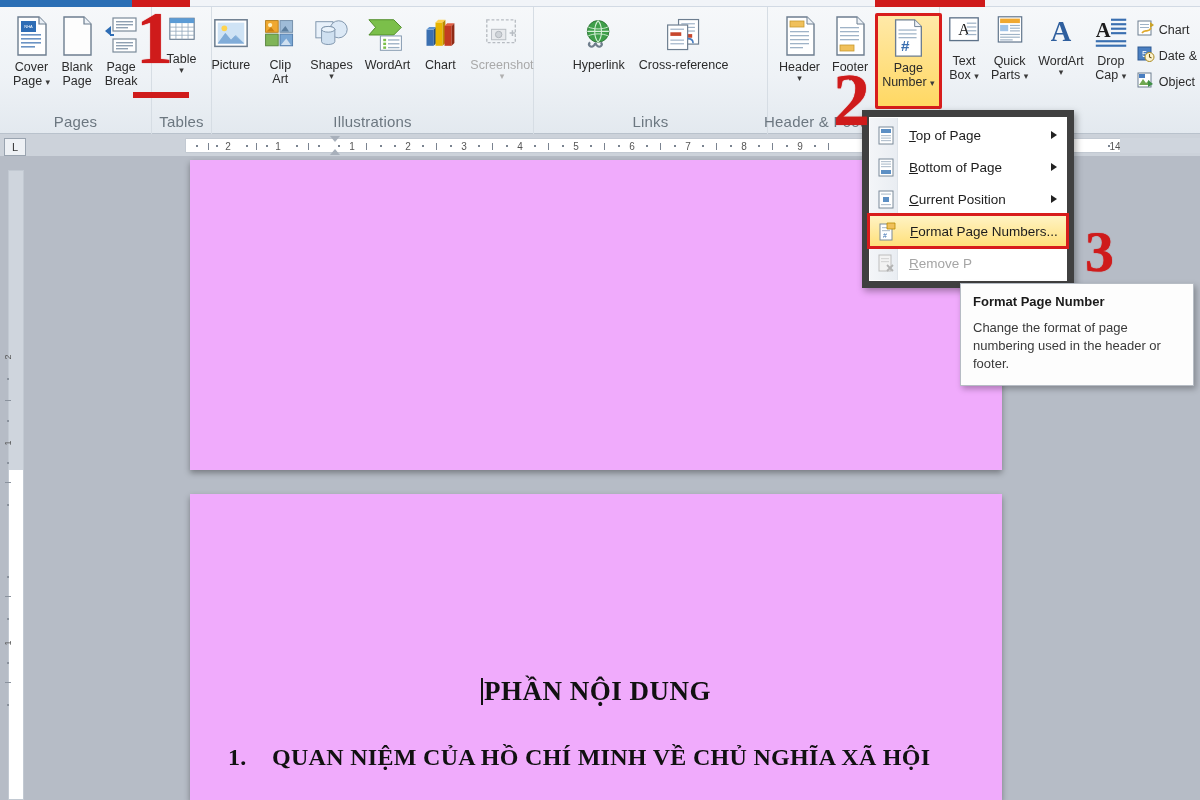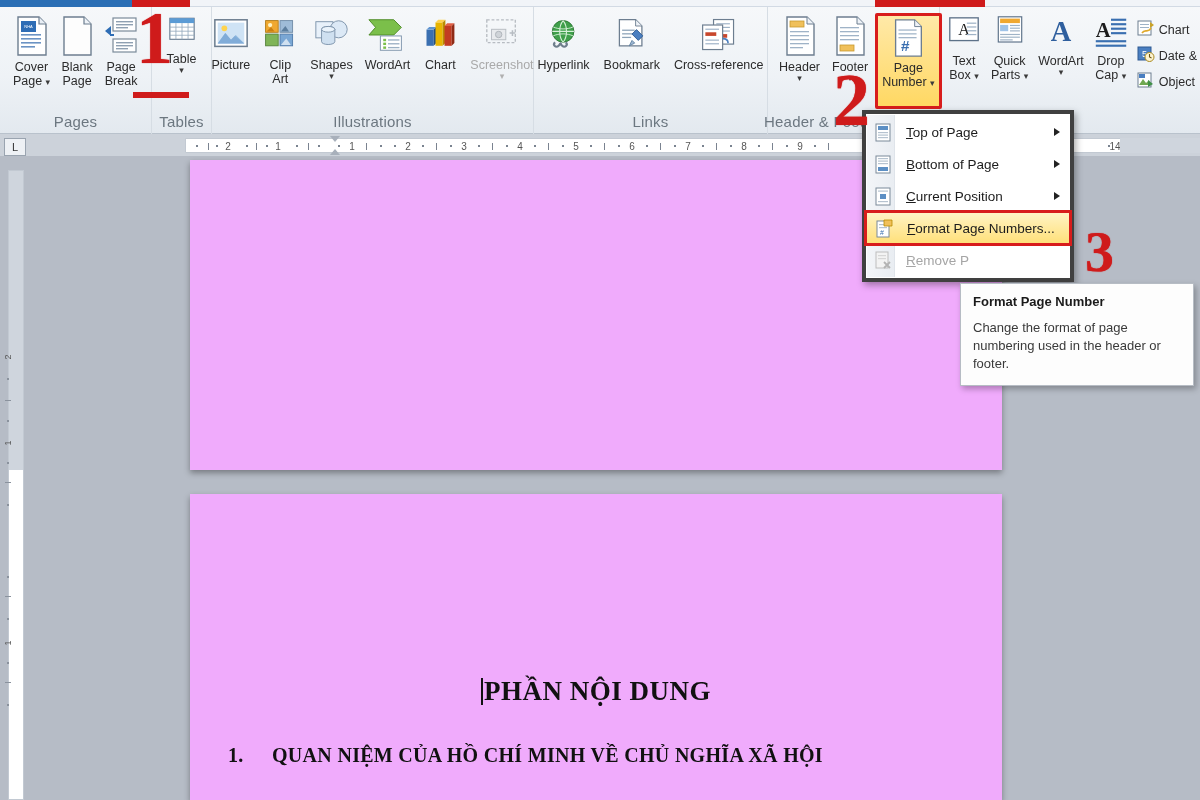--- a/index.html
+++ b/index.html
@@ -196,33 +196,33 @@
     letter-spacing: .5px;
   }
   .doc-caret {
     display:inline-block; width:2px; height:27px;
     background:#111; vertical-align:-5px; margin-right:1px;
   }
   .doc-h1 {
     position: absolute; left: 38px; right: 20px;
     font-family: "Liberation Serif", serif;
     font-weight: bold;
-    font-size: 20px;
+    font-size: 24px;
     color: #111;
     letter-spacing: .3px;
     white-space: nowrap;
   }
   .doc-num { display:inline-block; width:44px; }
 
   
   .menu {
     position: absolute; left: 862px; top: 110px;
     width: 212px;
     background: #ffffff;
-    border: 4px solid #404040;
+    border: 7px solid #404040;
     box-shadow: 2px 3px 7px rgba(0,0,0,.35);
     padding: 2px 0;
     z-index: 40;
   }
   .menu-gutter {
     position:absolute; left:1px; top:1px; bottom:1px; width:28px;
     background: linear-gradient(to right,#f3f5f8,#e9edf2);
     border-right:1px solid #dfe4ea;
   }
   .mi {
@@ -480,36 +480,20 @@
                 <circle cx="19" cy="16" r="12" fill="#3f9f4a" stroke="#2b7433"></circle>
                 <path d="M7 16h24M19 4c5 6 5 18 0 24M19 4c-5 6-5 18 0 24" fill="none" stroke="#d7f0d9" stroke-width="1.2"></path>
                 <path d="M8 11c6 3 16 3 22 0M8 21c6-3 16-3 22 0" fill="none" stroke="#d7f0d9" stroke-width="1"></path>
                 <path d="M10 28c-3 3 1 7 4 4l3-3" fill="none" stroke="#6f7e8c" stroke-width="2.4"></path>
                 <path d="M22 28c3 3-1 7-4 4l-3-3" fill="none" stroke="#6f7e8c" stroke-width="2.4"></path>
               </svg>
             </span>
             <span class="lbl">Hyperlink</span>
           </div>
 
-          <div class="btn">
-            <span class="ico">
-              <svg class="pgicon" viewBox="0 0 40 40" style="width:36px;height:40px;">
-                <path d="M6 3h18l7 7v22H6z" fill="#fff" stroke="#6d7e90" stroke-width="1.4"></path>
-                <path d="M24 3v7h7" fill="#eef2f7" stroke="#6d7e90"></path>
-                <g fill="#8da3b8">
-                    <rect x="9" y="14" width="14" height="1.4"></rect>
-                    <rect x="9" y="18" width="14" height="1.4"></rect>
-                    <rect x="9" y="22" width="10" height="1.4"></rect>
-                  </g>
-                <path d="M25 14l7 7-5 5-7-7z" fill="#4b7fc0" stroke="#2f5a92"></path>
-                <path d="M20 26l-3 6 6-3z" fill="#9fb8d4" stroke="#5d7f9f"></path>
-              </svg>
-            </span>
-            <span class="lbl">Bookmark</span>
-          </div>
 
           <div class="btn">
             <span class="ico">
               <svg class="pgicon" viewBox="0 0 44 40" style="width:40px;height:40px;">
                 <rect x="16" y="3" width="22" height="27" fill="#fff" stroke="#6d7e90" stroke-width="1.3"></rect>
                 <g fill="#9fb3c7">
                     <rect x="19" y="7" width="15" height="1.3"></rect>
                     <rect x="19" y="11" width="15" height="1.3"></rect>
                     <rect x="19" y="15" width="15" height="1.3"></rect>
                   </g>

